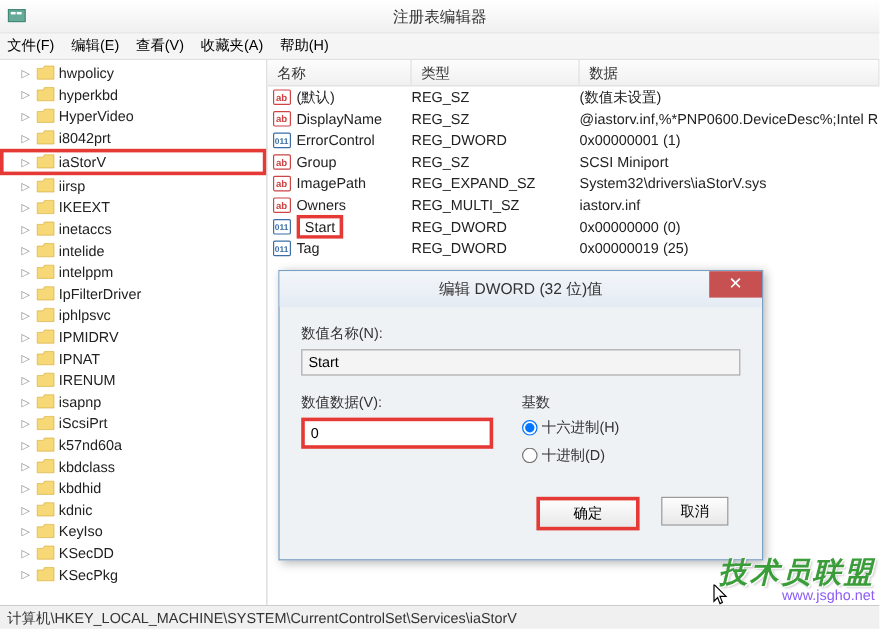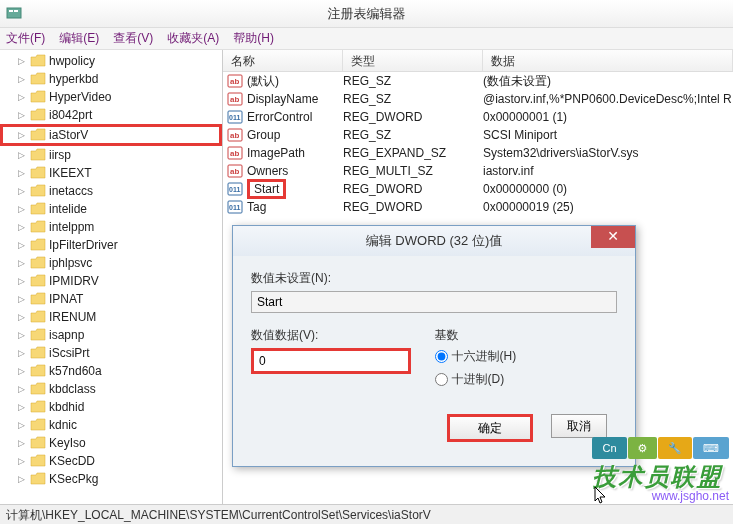--- a/index.html
+++ b/index.html
@@ -1,21 +1,21 @@
 <!DOCTYPE html>
 <html><head>
 <meta charset="utf-8">
 <style>
 * { box-sizing: border-box; margin: 0; padding: 0; font-family: "Microsoft YaHei", "SimSun", Arial, sans-serif; }
 body { width: 733px; height: 525px; background: #fff; overflow: hidden; position: relative; font-size: 12px; }
 
 .titlebar { height: 28px; background: linear-gradient(#fff, #f0f0f0); text-align: center; line-height: 28px; font-size: 13px; color: #333; border-bottom: 1px solid #ddd; }
 .titlebar .icon { position: absolute; left: 6px; top: 5px; width: 16px; height: 16px; }
 
-.menubar { height: 22px; background: #f5f5f5; display: flex; align-items: center; padding-left: 6px; gap: 14px; font-size: 12px; color: #701a75; border-bottom: 1px solid #e0e0e0; }
+.menubar { height: 22px; background: #f5f5f5; display: flex; align-items: center; padding-left: 6px; gap: 14px; font-size: 12px; color: #000000; border-bottom: 1px solid #e0e0e0; }
 .menubar span { cursor: default; }
 
 .main { display: flex; height: 454px; }
 .tree { width: 223px; border-right: 1px solid #ccc; overflow: hidden; padding-top: 2px; background: #fff; }
 .tree-item { display: flex; align-items: center; height: 18px; padding-left: 18px; font-size: 12px; color: #222; white-space: nowrap; }
 .tree-item .arrow { width: 10px; color: #888; font-size: 9px; margin-right: 2px; }
 .tree-item .folder { width: 16px; height: 14px; margin-right: 3px; }
 .tree-item.highlighted { border: 3px solid #e53935; padding-left: 15px; height: 22px; }
 
 .list { flex: 1; background: #fff; position: relative; }
@@ -342,21 +342,21 @@
       </div>
   </div>
 </div>
 
 <div class="dialog">
   <div class="dialog-title">
     <span>编辑 DWORD (32 位)值</span>
     <div class="dialog-close">✕</div>
   </div>
   <div class="dialog-body">
-    <label>数值未设置(N):</label>
+    <label>数值名称(N):</label>
     <input type="text" readonly="" value="Start" style="">
     <div class="value-row">
       <div class="value-col">
         <label>数值数据(V):</label>
         <input type="text" class="value-input" value="0" style="">
       </div>
       <div class="value-col">
         <label>基数</label>
         <div class="radio-group">
           <div>
@@ -373,25 +373,19 @@
     <div class="dialog-buttons">
       <button class="ok">确定</button>
       <button>取消</button>
     </div>
   </div>
 </div>
 
 <div class="statusbar">计算机\HKEY_LOCAL_MACHINE\SYSTEM\CurrentControlSet\Services\iaStorV</div>
 
 <div class="watermark">
-  <div class="badges">
-    <div class="badge b1">Cn</div>
-    <div class="badge b2">⚙</div>
-    <div class="badge b3">🔧</div>
-    <div class="badge b4">⌨</div>
-  </div>
   <div class="text">技术员联盟</div>
   <div class="url">www.jsgho.net</div>
 </div>
 
 <svg class="cursor" viewBox="0 0 12 18">
     <path d="M0 0 L0 14 L3 11 L5 16 L7 15 L5 10 L10 10 Z" fill="#fff" stroke="#000" stroke-width="1"></path>
   </svg>
 
 </body></html>

